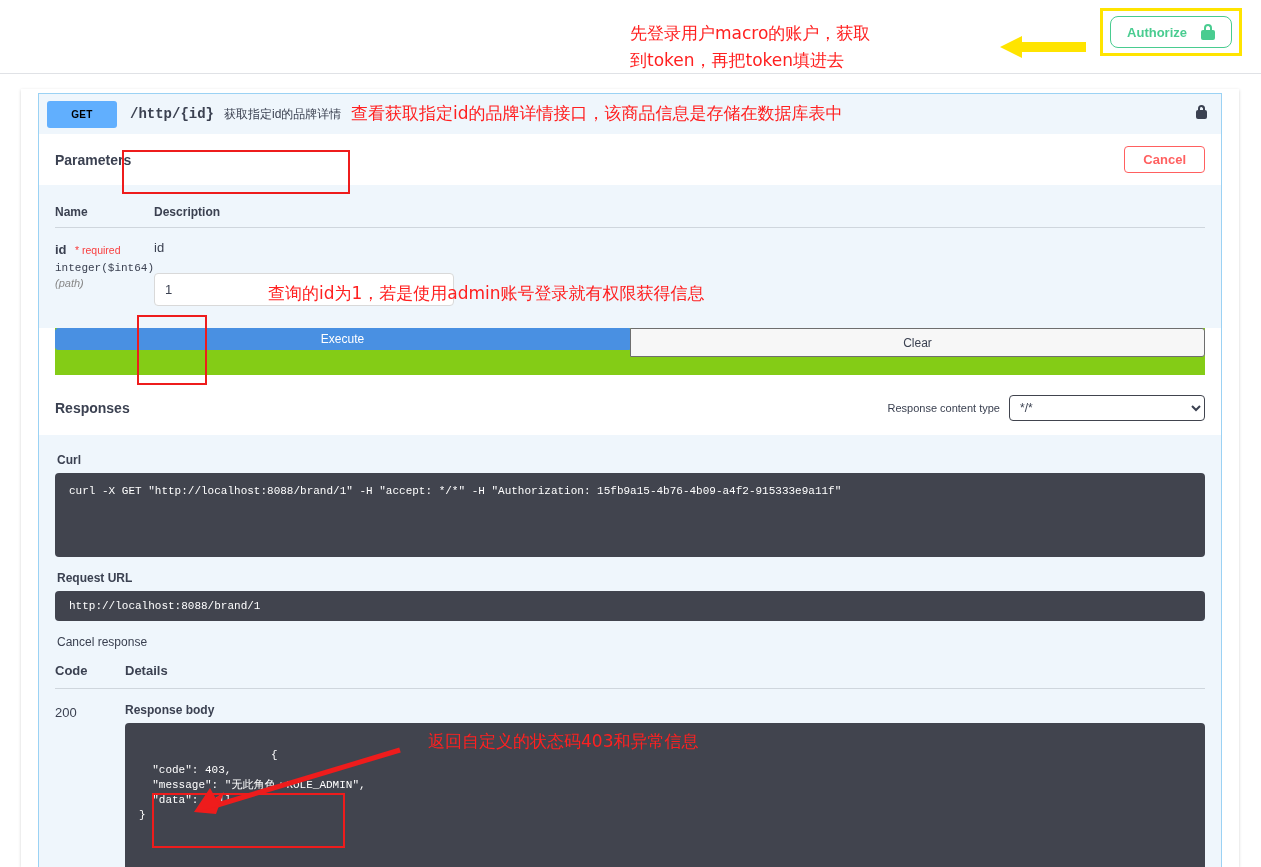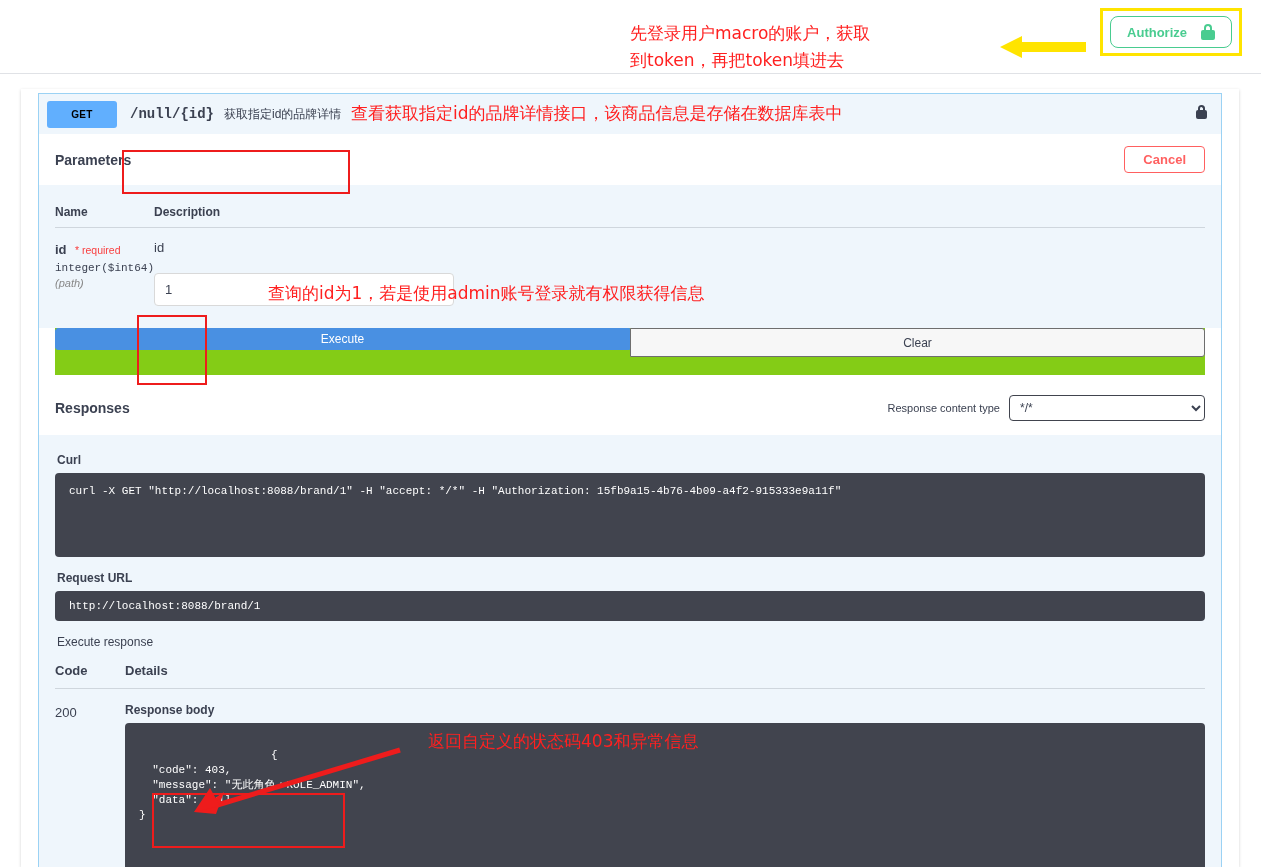--- a/index.html
+++ b/index.html
@@ -222,21 +222,21 @@
     </div>
   </div>
 
   <div class="panel">
 
 
     <div class="op">
 
       <div class="op-head">
         <div class="method">GET</div>
-        <span class="path">/null/{id}</span>
+        <span class="path">/http/{id}</span>
         <span class="path-desc">获取指定id的品牌详情</span>
         <span class="annot-path">查看获取指定id的品牌详情接口，该商品信息是存储在数据库表中</span>
         <span class="lock-dark">
           <span class="shackle"></span>
             <span class="body"></span>
         </span>
       </div>
 
       <div class="op-body">
 
@@ -288,21 +288,21 @@
         </div>
 
         <div class="resp-body-area">
 
           <div class="sec-label">Curl</div>
           <div class="code-box curl-box">curl -X GET "http://localhost:8088/brand/1" -H "accept: */*" -H "Authorization: 15fb9a15-4b76-4b09-a4f2-915333e9a11f"</div>
 
           <div class="sec-label" style="margin-top:14px;">Request URL</div>
           <div class="code-box url-box">http://localhost:8088/brand/1</div>
 
-          <div class="server-resp">Execute response</div>
+          <div class="server-resp">Cancel response</div>
 
           <table class="codes">
             <thead>
               <tr>
                 <th class="cc">Code</th>
                 <th>Details</th>
               </tr>
             </thead>
             <tbody>
               <tr>

